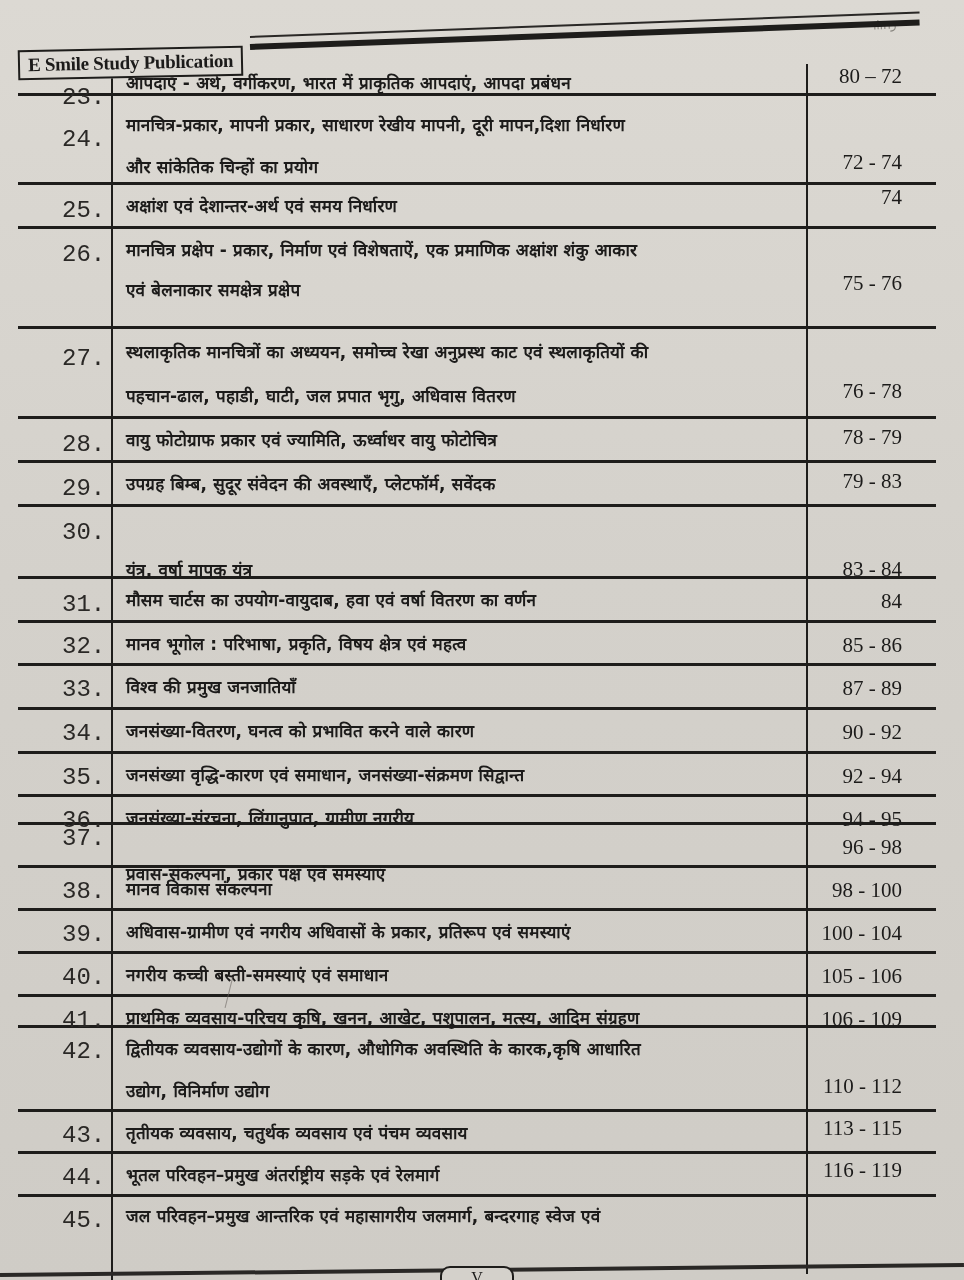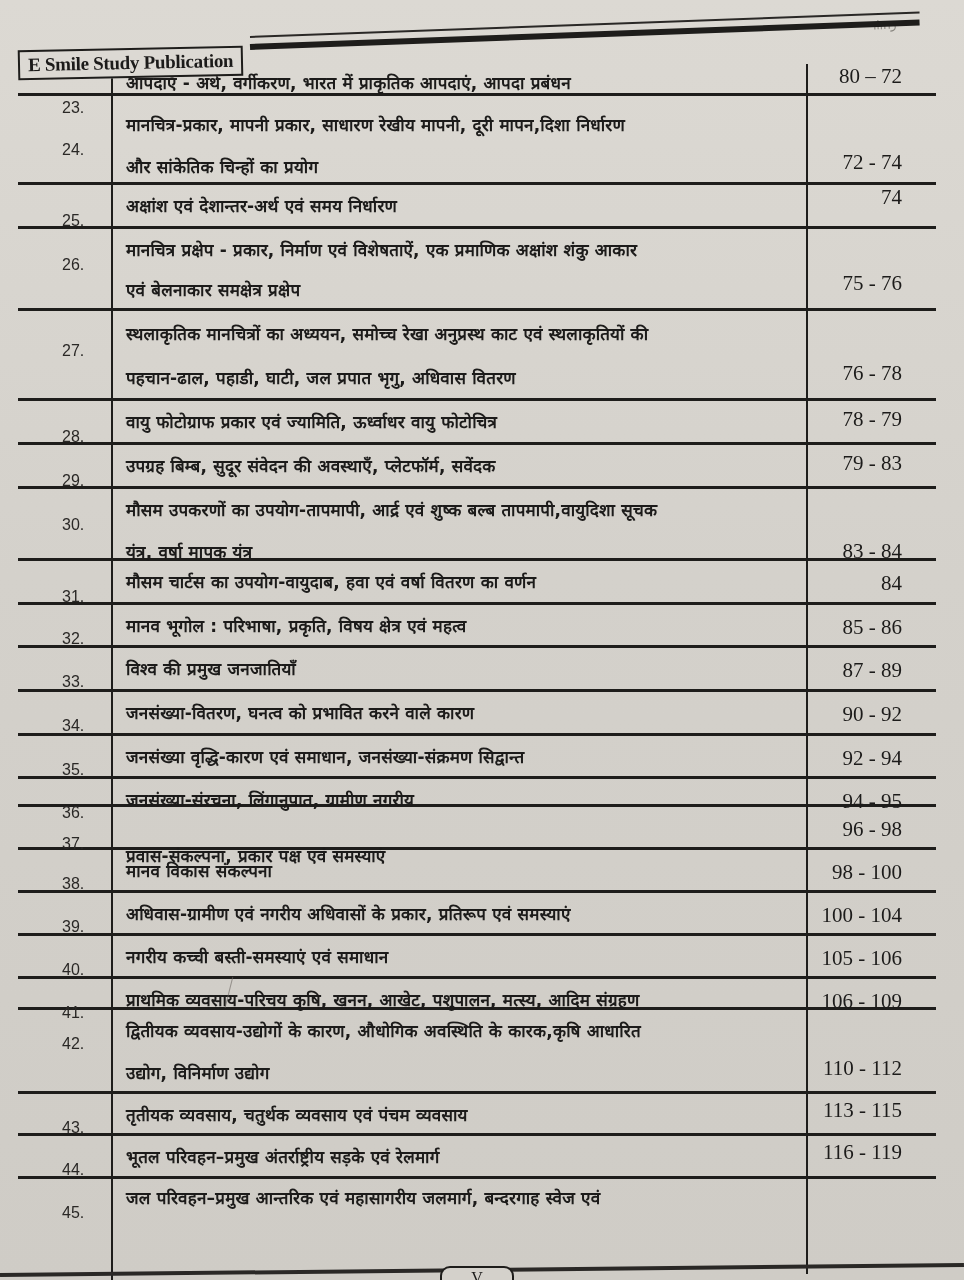--- a/index.html
+++ b/index.html
@@ -80,24 +80,23 @@
   .row {
     position: relative;
     width: 918px;
     border-bottom: 3px solid #1e1d1b;
     box-sizing: border-box;
   }
   .row.last { border-bottom: none; }
   .row .num {
     position: absolute;
     left: 44px;
-    font-family: Liberation Sans, sans-serif;
-    font-size: 16px;
+    font-family: Liberation Mono, monospace;
+    font-size: 24px;
     color: #2a2826;
-    margin-top: 15px;
   }
   .row .title {
     position: absolute;
     left: 108px;
     width: 665px;
     font-family: "DejaVu Sans", "Liberation Sans", sans-serif;
     font-size: 17px;
     font-weight: bold;
     line-height: 42px;
     color: #1c1b1a;
@@ -174,21 +173,21 @@
       <span class="title" style="top:8px;">मानचित्र-प्रकार, मापनी प्रकार, साधारण रेखीय मापनी, दूरी मापन,दिशा निर्धारण</span>
       <span class="pages" style="top:54px;">72 - 74</span>
     </div>
 
     <div class="row" style="height:44px;">
       <span class="num" style="top:12px;">25.</span>
       <span class="title" style="top:0px;">अक्षांश एवं देशान्तर-अर्थ एवं समय निर्धारण</span>
       <span class="pages" style="top:0px;">74</span>
     </div>
 
-    <div class="row" style="height:82px;">
+    <div class="row" style="height:100px;">
       <span class="num" style="top:12px;">26.</span>
       <span class="title" style="top:0px;">मानचित्र प्रक्षेप - प्रकार, निर्माण एवं विशेषताऐं, एक प्रमाणिक अक्षांश शंकु आकार</span>
       <span class="title" style="top:40px;">एवं बेलनाकार समक्षेत्र प्रक्षेप</span>
       <span class="pages" style="top:42px;">75 - 76</span>
     </div>
 
     <div class="row" style="height:90px;">
       <span class="num" style="top:16px;">27.</span>
       <span class="title" style="top:2px;">स्थलाकृतिक मानचित्रों का अध्ययन, समोच्च रेखा अनुप्रस्थ काट एवं स्थलाकृतियों की</span>
       <span class="title" style="top:46px;">पहचान-ढाल, पहाडी, घाटी, जल प्रपात भृगु, अधिवास वितरण</span>
@@ -202,21 +201,20 @@
     </div>
 
     <div class="row" style="height:44px;">
       <span class="num" style="top:12px;">29.</span>
       <span class="title" style="top:0px;">उपग्रह बिम्ब, सुदूर संवेदन की अवस्थाएँ, प्लेटफॉर्म, सवेंदक</span>
       <span class="pages" style="top:6px;">79 - 83</span>
     </div>
 
     <div class="row" style="height:72px;">
       <span class="num" style="top:12px;">30.</span>
-      <span class="title" style="top:0px;">मौसम उपकरणों का उपयोग-तापमापी, आर्द्र एवं शुष्क बल्ब तापमापी,वायुदिशा सूचक</span>
       <span class="title" style="top:42px;">यंत्र, वर्षा मापक यंत्र</span>
       <span class="pages" style="top:50px;">83 - 84</span>
     </div>
 
     <div class="row" style="height:44px;">
       <span class="num" style="top:12px;">31.</span>
       <span class="title" style="top:0px;">मौसम चार्टस का उपयोग-वायुदाब, हवा एवं वर्षा वितरण का वर्णन</span>
       <span class="pages" style="top:10px;">84</span>
     </div>
 
@@ -244,21 +242,21 @@
       <span class="pages" style="top:10px;">92 - 94</span>
     </div>
 
     <div class="row" style="height:28px;">
       <span class="num" style="top:10px;">36.</span>
       <span class="title" style="top:0px;">जनसंख्या-संरचना, लिंगानुपात, ग्रामीण नगरीय</span>
       <span class="pages" style="top:10px;">94 - 95</span>
     </div>
 
     <div class="row" style="height:43px;">
-      <span class="num" style="top:13px;">37.</span>
+      <span class="num" style="top:0;">37.</span>
       <span class="title" style="top:4px;margin-top:24px;">प्रवास-संकल्पना, प्रकार पक्ष एवं समस्याएं</span>
       <span class="pages" style="top:10px;">96 - 98</span>
     </div>
 
     <div class="row" style="height:43px;">
       <span class="num" style="top:10px;">38.</span>
       <span class="title" style="top:0px;">मानव विकास संकल्पना</span>
       <span class="pages" style="top:10px;">98 - 100</span>
     </div>
 

